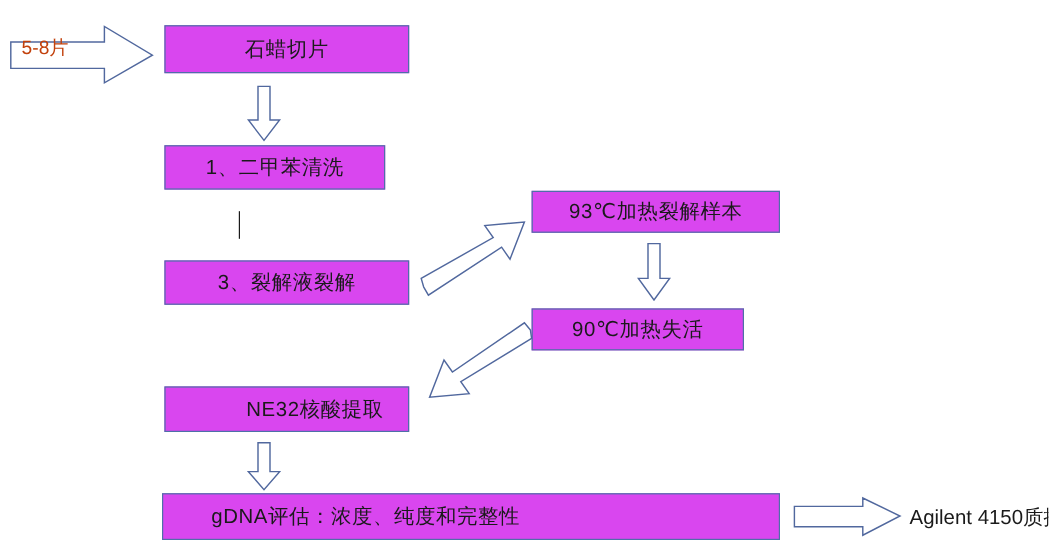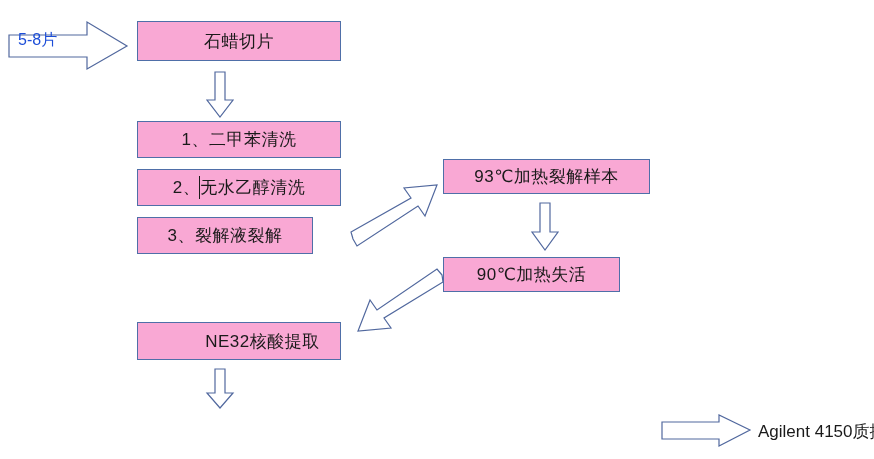--- a/index.html
+++ b/index.html
@@ -13,21 +13,21 @@
   #canvas {
     position: relative;
     width: 874px;
     height: 459px;
     background: #ffffff;
     overflow: hidden;
   }
   .box {
     position: absolute;
     box-sizing: border-box;
-    background: #f9a8d4;
+    background: #d946ef;
     border: 1.2px solid #4f6fa8;
     display: flex;
     align-items: center;
     justify-content: center;
     color: #1a1a1a;
     font-size: 17px;
     letter-spacing: 0.5px;
     white-space: nowrap;
   }
   .box.left-text {
@@ -54,21 +54,21 @@
     stroke-linejoin: miter;
   }
   .caret {
     position: absolute;
     width: 1px;
     background: #1a1a1a;
   }
   .tag-text {
     position: absolute;
     font-size: 16px;
-    color: #1d4ed8;
+    color: #c2410c;
     white-space: nowrap;
     z-index: 3;
   }
 </style>
 </head>
 <body>
 
 <div id="canvas">
 
   <svg class="arrow-svg" style="left:9px; top:22px;" width="120" height="48" viewBox="0 0 120 48">
@@ -77,30 +77,27 @@
   <div class="tag-text" style="left:18px; top:30px;">5-8片</div>
 
   <div class="box" style="left:137px; top:21px; width:204px; height:40px;">
     <span>石蜡切片</span>
   </div>
 
   <svg class="arrow-svg" style="left:206px; top:72px;" width="28" height="46" viewBox="0 0 28 46">
     <path d="M9,0 L19,0 L19,28 L27,28 L14,45 L1,28 L9,28 Z"></path>
   </svg>
 
-  <div class="box" style="left:137px; top:121px; width:204px; height:37px;">
+  <div class="box" style="left:137px; top:121px; width:184px; height:37px;">
     <span>1、二甲苯清洗</span>
   </div>
 
-  <div class="box" style="left:137px; top:169px; width:204px; height:37px;">
-    <span>2、无水乙醇清洗</span>
-  </div>
   <div class="caret" style="left:199px; top:176px; height:23px;"></div>
 
-  <div class="box" style="left:137px; top:217px; width:176px; height:37px;">
+  <div class="box" style="left:137px; top:217px; width:204px; height:37px;">
     <span>3、裂解液裂解</span>
   </div>
 
   <svg class="arrow-svg" style="left:352px; top:183px;" width="86" height="66" viewBox="0 0 86 66">
     <path d="M1,56 L5,63 L66,23 L73,33 L85,2 L52,5 L59,15 L-1,49 Z"></path>
   </svg>
 
   <div class="box" style="left:443px; top:159px; width:207px; height:35px;">
     <span>93℃加热裂解样本</span>
   </div>
@@ -118,20 +115,23 @@
   </svg>
 
   <div class="box" style="left:137px; top:322px; width:204px; height:38px;padding-left:47px;">
     <span>NE32核酸提取</span>
   </div>
 
   <svg class="arrow-svg" style="left:206px; top:369px;" width="28" height="40" viewBox="0 0 28 40">
     <path d="M9,0 L19,0 L19,24 L27,24 L14,39 L1,24 L9,24 Z"></path>
   </svg>
 
+  <div class="box left-text" style="left:135px; top:411px; width:515px; height:39px;">
+    <span>gDNA评估：浓度、纯度和完整性</span>
+  </div>
 
   <svg class="arrow-svg" style="left:662px; top:415px;" width="89" height="32" viewBox="0 0 89 32">
     <path d="M0,7 L57,7 L57,0 L88,15 L57,31 L57,24 L0,24 Z"></path>
   </svg>
 
   <div class="plain-label" style="left:758px; top:419px; height:24px;">Agilent 4150质控</div>
 
 </div>
 
 </body></html>

